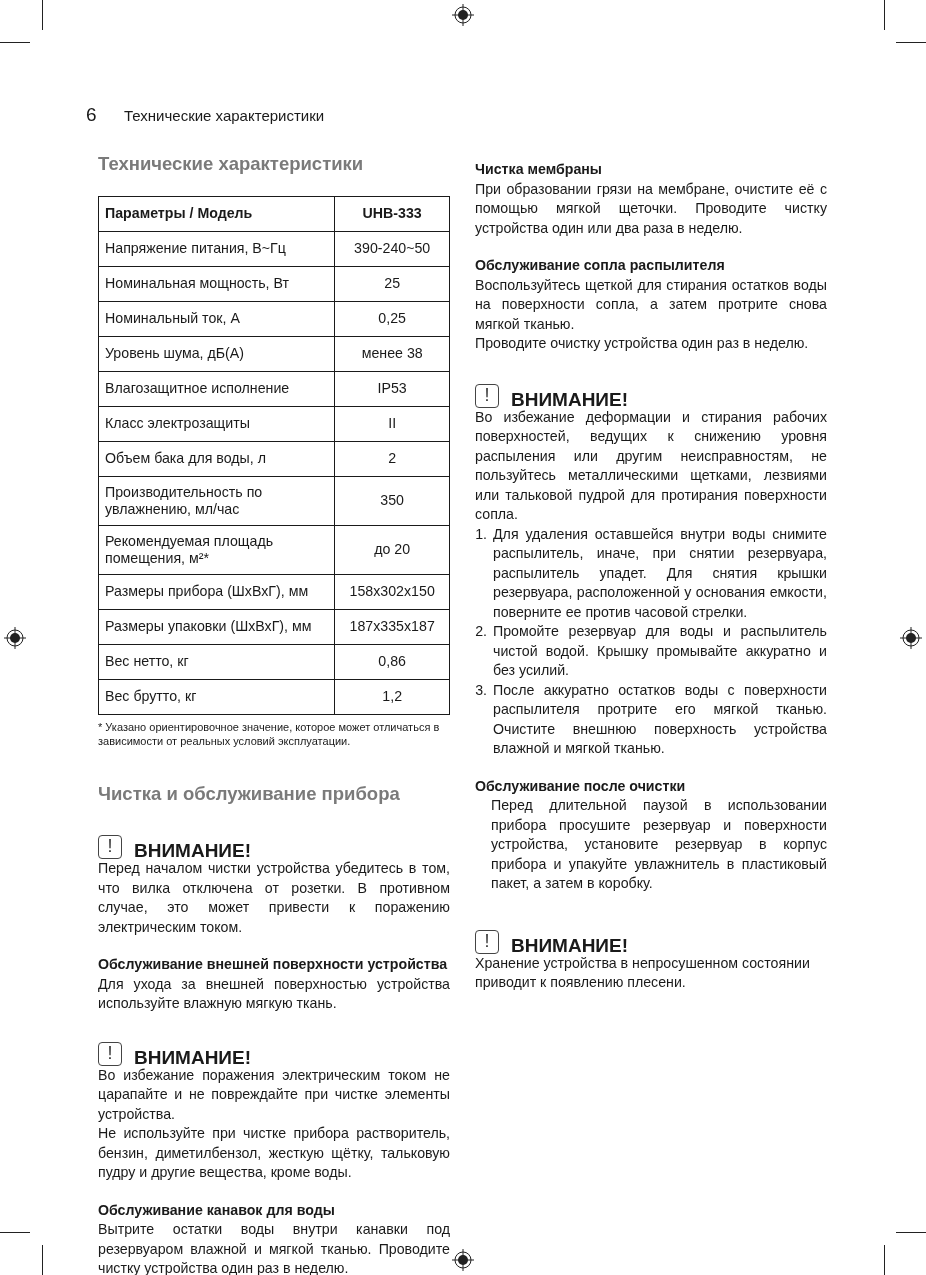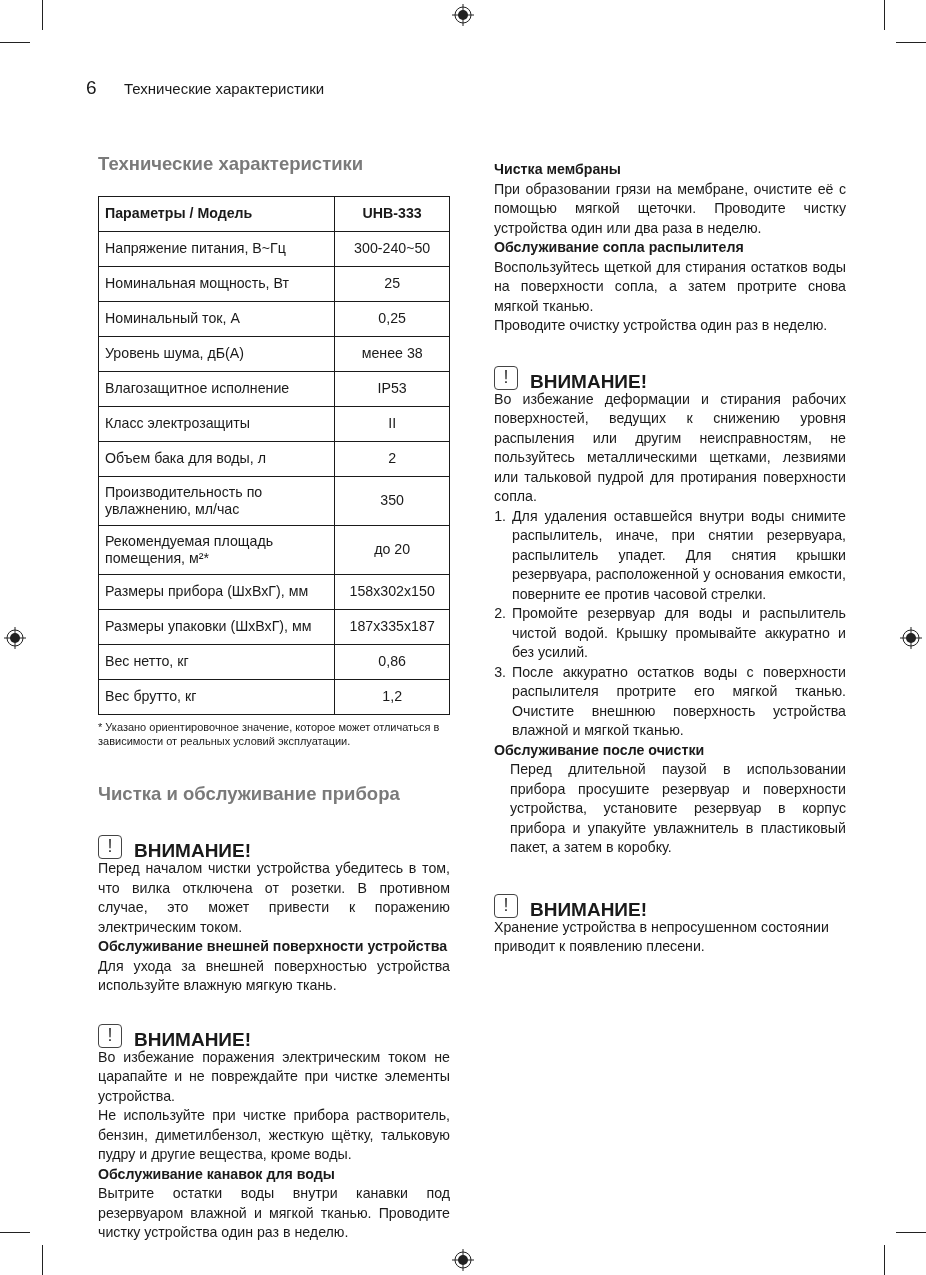--- a/index.html
+++ b/index.html
@@ -2,43 +2,43 @@
 <html><head>
 <meta charset="utf-8">
 <style>
   html, body { margin: 0; padding: 0; background: #ffffff; }
   body { width: 926px; height: 1275px; position: relative; overflow: hidden;
          font-family: "Liberation Sans", "DejaVu Sans", sans-serif; color: #1a1a1a; }
 
   .crop { position: absolute; background: #222; }
   .reg { position: absolute; width: 22px; height: 22px; }
 
-  .page-header { position: absolute; left: 86px; top: 77px; font-size: 15px; color: #1a1a1a; }
+  .page-header { position: absolute; left: 86px; top: 104px; font-size: 15px; color: #1a1a1a; }
   .page-header .num { font-size: 19px; display: inline-block; width: 38px; }
 
   .col { position: absolute; top: 150px; width: 352px; font-size: 14.2px; line-height: 19.5px; }
   .col.left { left: 98px; }
-  .col.right { left: 494px; }
+  .col.right { left: 475px; }
 
   .section-title { font-weight: bold; font-size: 18.5px; color: #7a7a7a; margin: 4px 0 22px 0; }
 
   table.spec { border-collapse: collapse; width: 352px; font-size: 14.2px; }
   table.spec td { border: 1.2px solid #1a1a1a; padding: 7px 6px; height: 20px; line-height: 17px; }
   table.spec td.val { text-align: center; width: 100px; }
   table.spec tr.head td { font-weight: bold; }
   .footnote { font-size: 11px; line-height: 14px; margin-top: 5px; }
 
   .warn { margin-top: 16px; }
   .warn-head { display: flex; align-items: flex-end; gap: 12px; height: 26px; }
   .warn-icon { width: 24px; height: 24px; border: 1.3px solid #444; border-radius: 4px;
                display: flex; align-items: center; justify-content: center; font-size: 18px; color: #333; box-sizing: border-box; }
   .warn-label { font-weight: bold; font-size: 19px; line-height: 16px; }
 
   p { margin: 0; text-align: justify; }
-  .sub { font-weight: bold; text-align: justify; text-align-last: left; }
+  .sub { font-weight: bold; margin-top: 18px; text-align: justify; text-align-last: left; }
   .sub.first { margin-top: 0; }
 
   ol { margin: 0; padding-left: 16px; }
   ol li { text-align: justify; padding-left: 2px; }
   .indent { padding-left: 16px; text-align: justify; }
 </style>
 </head>
 <body>
 
 <div class="crop" style="left:42px;top:0;width:1.2px;height:30px;"></div>
@@ -83,21 +83,21 @@
   <div class="section-title">Технические характеристики</div>
 
   <table class="spec">
     <tbody>
         <tr class="head">
       <td>Параметры / Модель</td>
       <td class="val">UHB-333</td>
     </tr>
     <tr>
           <td>Напряжение питания, В~Гц</td>
-          <td class="val">300-240~50</td>
+          <td class="val">390-240~50</td>
         </tr>
     <tr>
           <td>Номинальная мощность, Вт</td>
           <td class="val">25</td>
         </tr>
     <tr>
           <td>Номинальный ток, А</td>
           <td class="val">0,25</td>
         </tr>
     <tr>

